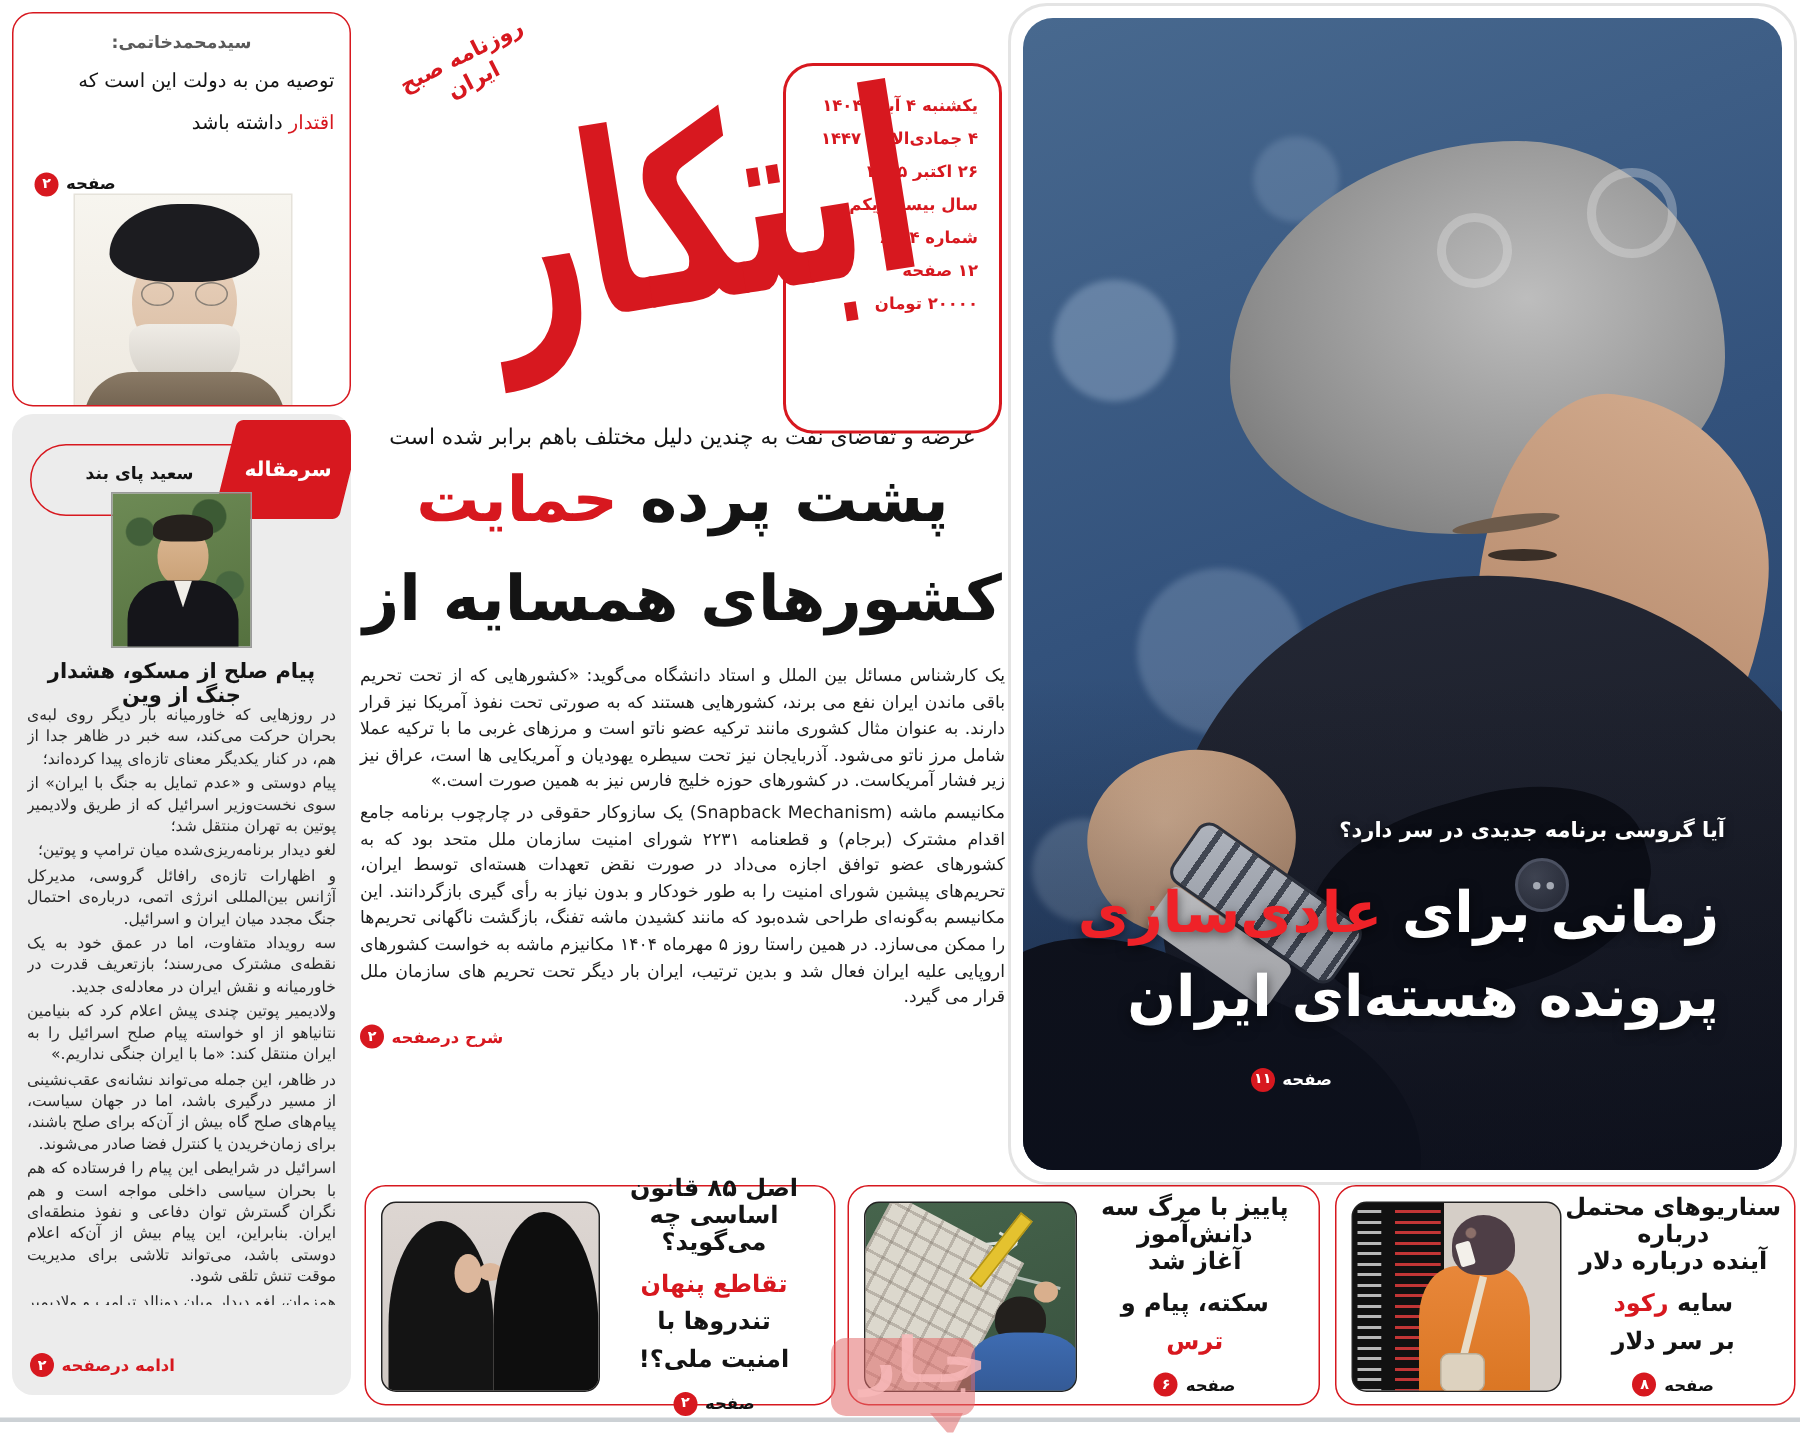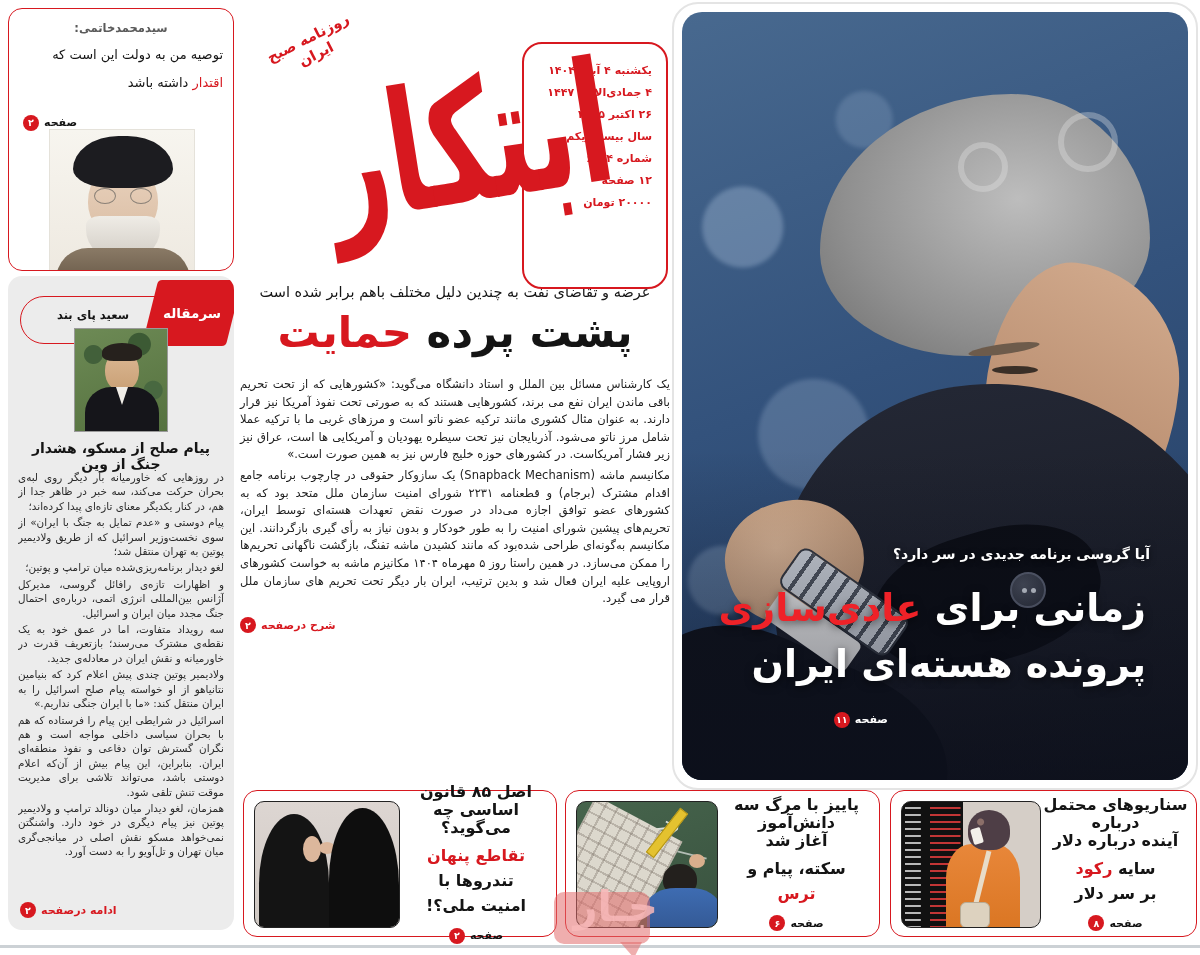--- a/index.html
+++ b/index.html
@@ -214,20 +214,21 @@
     <div class="edp-shirt"></div>
   </div>
   <div class="ed-title">پیام صلح از مسکو، هشدار جنگ از وین</div>
   <div class="ed-body">
     <p>در روزهایی که خاورمیانه بار دیگر روی لبه‌ی بحران حرکت می‌کند، سه خبر در ظاهر جدا از هم، در کنار یکدیگر معنای تازه‌ای پیدا کرده‌اند؛</p>
     <p>پیام دوستی و «عدم تمایل به جنگ با ایران» از سوی نخست‌وزیر اسرائیل که از طریق ولادیمیر پوتین به تهران منتقل شد؛</p>
     <p>لغو دیدار برنامه‌ریزی‌شده میان ترامپ و پوتین؛</p>
     <p>و اظهارات تازه‌ی رافائل گروسی، مدیرکل آژانس بین‌المللی انرژی اتمی، درباره‌ی احتمال جنگ مجدد میان ایران و اسرائیل.</p>
     <p>سه رویداد متفاوت، اما در عمق خود به یک نقطه‌ی مشترک می‌رسند؛ بازتعریف قدرت در خاورمیانه و نقش ایران در معادله‌ی جدید.</p>
     <p>ولادیمیر پوتین چندی پیش اعلام کرد که بنیامین نتانیاهو از او خواسته پیام صلح اسرائیل را به ایران منتقل کند: «ما با ایران جنگی نداریم.»</p>
+    <p>در ظاهر، این جمله می‌تواند نشانه‌ی عقب‌نشینی از مسیر درگیری باشد، اما در جهان سیاست، پیام‌های صلح گاه بیش از آن‌که برای صلح باشند، برای زمان‌خریدن یا کنترل فضا صادر می‌شوند.</p>
     <p>اسرائیل در شرایطی این پیام را فرستاده که هم با بحران سیاسی داخلی مواجه است و هم نگران گسترش توان دفاعی و نفوذ منطقه‌ای ایران. بنابراین، این پیام بیش از آن‌که اعلام دوستی باشد، می‌تواند تلاشی برای مدیریت موقت تنش تلقی شود.</p>
     <p>همزمان، لغو دیدار میان دونالد ترامپ و ولادیمیر پوتین نیز پیام دیگری در خود دارد. واشنگتن نمی‌خواهد مسکو نقش اصلی در میانجی‌گری میان تهران و تل‌آویو را به دست آورد.</p>
   </div>
   <div class="ed-more">
     <span class="pg">
         <span>ادامه درصفحه</span>
         <span class="num">۲</span>
       </span>
   </div>
 </div>
@@ -241,20 +242,21 @@
   <div>سال بیست‌ویکم</div>
   <div>شماره ۶۰۳۴</div>
   <div>۱۲ صفحه</div>
   <div>۲۰۰۰۰ تومان</div>
 </div>
 
 <div class="abs" id="lead">
   <div class="kick">عرضه و تقاضای نفت به چندین دلیل مختلف باهم برابر شده است</div>
   <div class="hl">
     <div><span>پشت پرده </span><span class="red">حمایت</span></div>
+    <div>کشورهای همسایه از</div>
   </div>
   <div class="body">
     <p>یک کارشناس مسائل بین الملل و استاد دانشگاه می‌گوید: «کشورهایی که از تحت تحریم باقی ماندن ایران نفع می برند، کشورهایی هستند که به صورتی تحت نفوذ آمریکا نیز قرار دارند. به عنوان مثال کشوری مانند ترکیه عضو ناتو است و مرزهای غربی ما با ترکیه عملا شامل مرز ناتو می‌شود. آذربایجان نیز تحت سیطره یهودیان و آمریکایی ها است، عراق نیز زیر فشار آمریکاست. در کشورهای حوزه خلیج فارس نیز به همین صورت است.»</p>
     <p>مکانیسم ماشه (Snapback Mechanism) یک سازوکار حقوقی در چارچوب برنامه جامع اقدام مشترک (برجام) و قطعنامه ۲۲۳۱ شورای امنیت سازمان ملل متحد بود که به کشورهای عضو توافق اجازه می‌داد در صورت نقض تعهدات هسته‌ای توسط ایران، تحریم‌های پیشین شورای امنیت را به طور خودکار و بدون نیاز به رأی گیری بازگردانند. این مکانیسم به‌گونه‌ای طراحی شده‌بود که مانند کشیدن ماشه تفنگ، بازگشت ناگهانی تحریم‌ها را ممکن می‌سازد. در همین راستا روز ۵ مهرماه ۱۴۰۴ مکانیزم ماشه به خواست کشورهای اروپایی علیه ایران فعال شد و بدین ترتیب، ایران بار دیگر تحت تحریم های سازمان ملل قرار می گیرد.</p>
   </div>
   <div class="more">
     <span class="pg">
         <span>شرح درصفحه</span>
         <span class="num">۲</span>
       </span>

